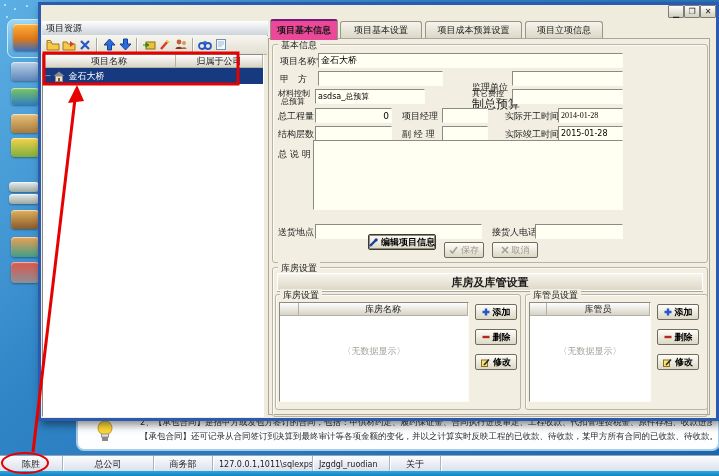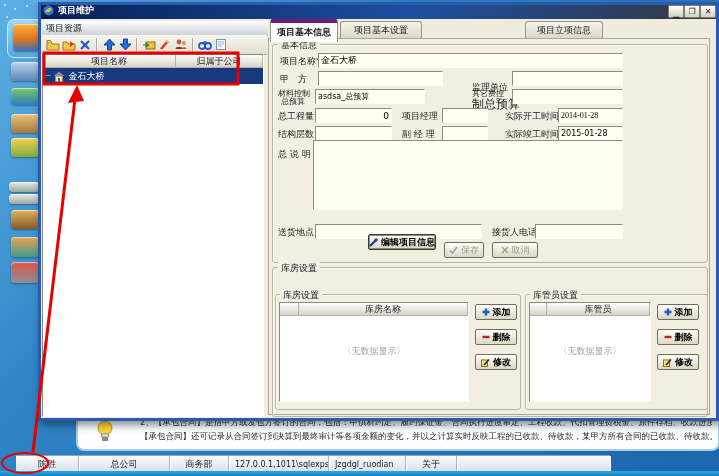--- a/index.html
+++ b/index.html
@@ -23,21 +23,21 @@
   .toolbar{background:linear-gradient(#f7f6ef,#e2dfd2);border-bottom:1px solid #b8b5a8;display:flex;align-items:center;padding-left:3px}
   .tsep{width:1px;height:14px;background:#a8a59a;border-right:1px solid #fff;margin:0 3px}
   .tbtn{width:16px;height:16px;display:flex;align-items:center;justify-content:center}
   .tree{background:#fff;border:1px solid;border-color:#8b8b83 #fff #fff #8b8b83}
   .gridhdr{display:flex;background:linear-gradient(#fefefe,#d6d3c6);border-bottom:1px solid #b5b2a5;height:12px}
   .gridhdr div{border-right:1px solid #b5b2a5;display:flex;align-items:center;justify-content:center;overflow:hidden;white-space:nowrap}
   .selrow{background:#16397f;color:#fff;display:flex;align-items:center;gap:3px;padding-left:2px;white-space:nowrap}
   
   .tab{border:1px solid #98958a;border-bottom:none;border-radius:3px 3px 0 0;
     background:linear-gradient(#f6f4ec,#d9d6c5);display:flex;align-items:center;justify-content:center;white-space:nowrap}
-  .tab.active{background:#ffffff;border-top:4px solid #701a75;font-weight:bold;z-index:5}
+  .tab.active{background:#ec4899;border-top:2px solid #701a75;font-weight:bold;z-index:5}
   .content{background:#f2efe2;border:1px solid #aaa79a}
   .grp{border:1px solid #b8b5a4;border-radius:3px;box-shadow:inset 1px 1px 0 #fdfcf6}
   .leg{background:#f2efe2;padding:0 3px;white-space:nowrap}
   .lbl{white-space:nowrap}
   .inp{background:#fffff2;border:1px solid;border-color:#8b8b83 #fdfdf6 #fdfdf6 #8b8b83;
     font-size:9px;font-family:inherit;padding:0 2px;box-sizing:border-box;height:15px}
   textarea.inp{resize:none}
   .cbtn{background:linear-gradient(#fefdf8,#dcd8c6);border:1px solid #6f6c60;border-radius:2px;
     font-size:9px;font-family:inherit;display:flex;align-items:center;justify-content:center;gap:3px;padding:0;box-sizing:border-box}
   .cbtn.strong{border:1px solid #3c3a32;box-shadow:0 0 0 1px #8f8c7e inset;font-weight:bold}
@@ -77,27 +77,20 @@
       <rect x="6.5" y="14" width="7" height="3" fill="#e8e4d8" stroke="#909090"></rect>
       <rect x="7" y="17" width="6" height="4" fill="#8a8a8a"></rect>
     </svg>
     <div class="abs tiptext" style="left:62px;top:3px;width:572px">2、【承包合同】是指甲方或发包方签订的合同，包括：甲供材约定、履约保证金、合同执行进度审定、工程收款、代扣管理费税金、原件存档、收款进度等。</div>
     <div class="abs tiptext" style="left:62px;top:17px;width:572px">【承包合同】还可记录从合同签订到决算到最终审计等各项金额的变化，并以之计算实时反映工程的已收款、待收款，某甲方所有合同的已收款、待收款。</div>
   </div>
 
   <div class="abs dialog" style="left:38px;top:2px;width:681px;height:419px">
     <div class="abs frame" style="left:0;top:0;width:675px;height:413px"></div>
 
-    <div class="abs titlebar" style="left:0;top:0;width:681px;height:17px">
-      <svg style="margin:0 4px 0 5px" width="11" height="11">
-        <circle cx="5.5" cy="5.5" r="5" fill="#2a7ad4"></circle>
-          <path d="M2 7 Q5 1 9 4 Q6 9 2 7Z" fill="#f0b030"></path>
-      </svg>
-      <span>项目维护</span>
-    </div>
     <div class="abs winbtn" style="left:630px;top:3px;width:14px;height:11px">
         <span style="margin-top:4px">▁</span>
       </div>
     <div class="abs winbtn" style="left:646px;top:3px;width:14px;height:11px">❐</div>
     <div class="abs winbtn" style="left:662px;top:3px;width:14px;height:11px">✕</div>
 
     <div class="abs" style="left:4px;top:19px;width:222px;height:396px">
       <div class="abs panelhdr" style="left:0;top:0;width:222px;height:14px">
         <span>项目资源</span>
       </div>
@@ -178,20 +171,21 @@
             <rect x="2.5" y="5" width="7" height="5.5" fill="#f2e3c0" stroke="#8a8a94"></rect>
             <rect x="5" y="7" width="2" height="3.5" fill="#7a5a2a"></rect>
           </svg>
           <span>金石大桥</span>
         </div>
       </div>
     </div>
 
     <div class="abs tab active" style="left:232px;top:17px;width:66px;height:19px">项目基本信息</div>
     <div class="abs tab" style="left:302px;top:19px;width:80px;height:17px">项目基本设置</div>
+    <div class="abs tab" style="left:387px;top:19px;width:95px;height:17px">项目成本预算设置</div>
     <div class="abs tab" style="left:487px;top:19px;width:76px;height:17px">项目立项信息</div>
     <div class="abs content" style="left:230px;top:36px;width:442px;height:377px;box-sizing:border-box"></div>
 
     <div class="abs grp" style="left:234px;top:42px;width:434px;height:217px"></div>
     <div class="abs leg" style="left:240px;top:37px">基本信息</div>
 
     <div class="abs lbl" style="left:242px;top:53px">项目名称*</div>
     <input class="abs inp" style="left: 280px; top: 51px; width: 305px;" value="金石大桥">
 
     <div class="abs lbl" style="left:242px;top:71px">甲　方</div>
@@ -243,20 +237,21 @@
     </button>
     <button class="abs cbtn dis" style="left:454px;top:240px;width:46px;height:16px">
       <svg width="8" height="8">
           <path d="M1 1L7 7M7 1L1 7" stroke="#a0a098" stroke-width="1.6"></path>
         </svg>
       <span>取消</span>
     </button>
 
     <div class="abs grp" style="left:234px;top:265px;width:434px;height:148px"></div>
     <div class="abs leg" style="left:240px;top:260px">库房设置</div>
+    <div class="abs whtitle" style="left:239px;top:271px;width:424px;height:16px">库房及库管设置</div>
 
     <div class="abs grp" style="left:237px;top:292px;width:244px;height:114px"></div>
     <div class="abs leg" style="left:242px;top:287px">库房设置</div>
     <div class="abs listbox" style="left:241px;top:300px;width:190px;height:100px;box-sizing:border-box">
       <div class="gridhdr">
         <div style="width:18px"></div>
         <div style="flex:1">库房名称</div>
       </div>
       <div class="empty" style="height:70px">〈无数据显示〉</div>
     </div>
@@ -303,21 +298,21 @@
     </button>
     <button class="abs cbtn" style="left:619px;top:352px;width:42px;height:16px;font-weight:bold">
       <svg width="9" height="9">
           <rect x="0.5" y="2" width="6" height="6.5" fill="#f7e27a" stroke="#8a7014"></rect>
           <path d="M3 7L8 1.5" stroke="#2a2a2a" stroke-width="1.6"></path>
         </svg>
       <span>修改</span>
     </button>
   </div>
 
-  <div class="abs statusbar" style="left:16px;top:455px;width:594px;height:16px">
+  <div class="abs statusbar" style="left:0;top:455px;width:719px;height:16px">
     <div class="spanel" style="width:50px;justify-content:center">陈胜</div>
     <div class="spanel" style="width:78px;justify-content:center">总公司</div>
     <div class="spanel" style="width:46px;justify-content:center">商务部</div>
     <div class="spanel" style="width:87px;font-size:8px">127.0.0.1,1011\sqlexps</div>
     <div class="spanel" style="width:64px;font-size:8px">Jzgdgl_ruodian</div>
     <div class="spanel" style="width:38px;justify-content:center">关于</div>
     <div class="spanel" style="flex:1;border-right:none"></div>
   </div>
   <div class="abs bluestrip" style="left:0;top:471px;width:719px;height:5px"></div>
 

